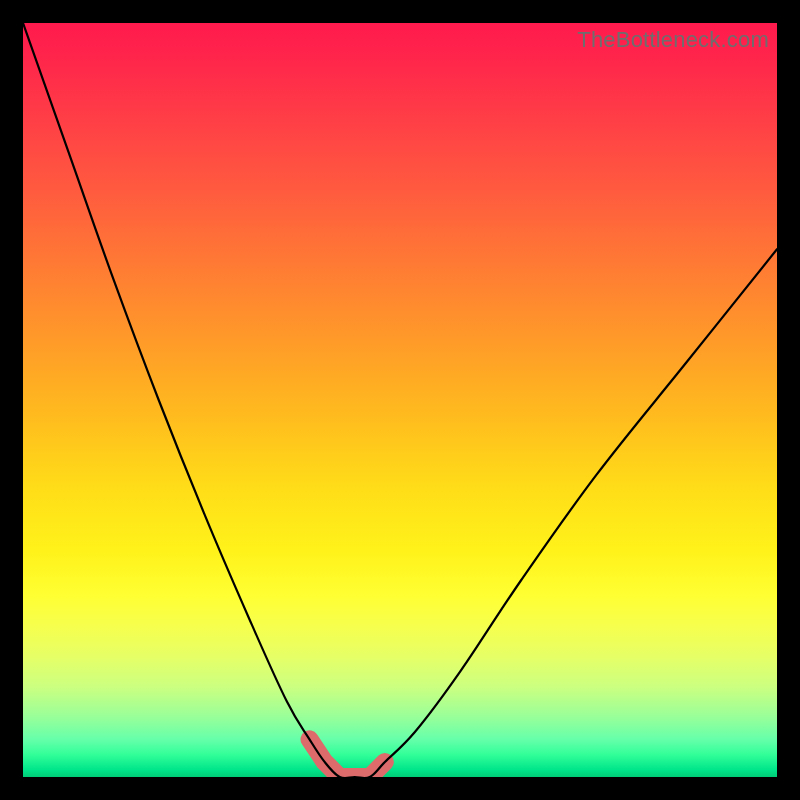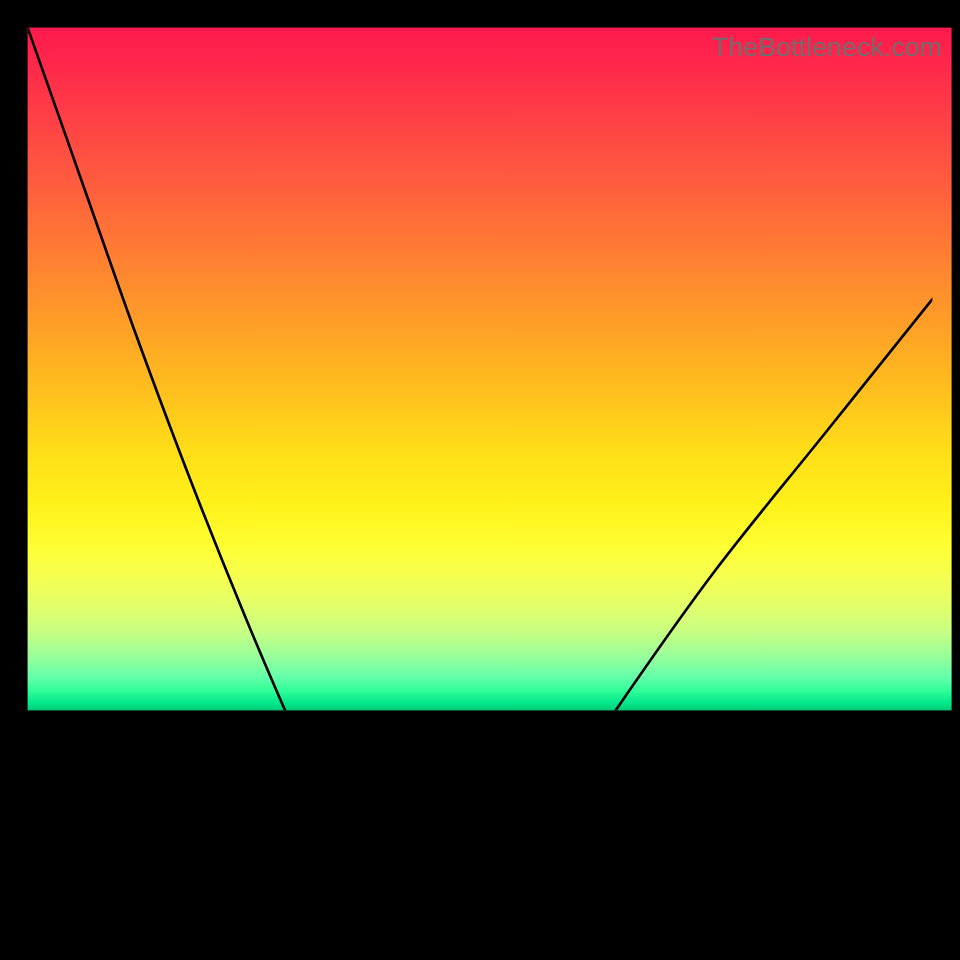--- a/index.html
+++ b/index.html
@@ -15,21 +15,21 @@
     position: relative;
     width: 800px;
     height: 800px;
     background: #000;
   }
   .plot-area {
     position: absolute;
     left: 23px;
     top: 23px;
     width: 754px;
-    height: 569px;
+    height: 754px;
     
     background: linear-gradient(
       to bottom,
       #ff1a4d 0%,
       #ff294a 6%,
       #ff3f46 13%,
       #ff5a3f 22%,
       #ff7a34 32%,
       #ff9a29 42%,
       #ffbb1e 52%,
@@ -39,21 +39,20 @@
       #f6ff4d 80%,
       #e6ff66 84%,
       #ccff80 88%,
       #99ff99 92%,
       #66ffaa 95%,
       #33ff99 97%,
       #00e68a 99%,
       #00cc77 100%
     );
     overflow: hidden;
-    padding-left: 16px;
   }
   .watermark {
     position: absolute;
     top: 4px;
     right: 8px;
     color: #6e6e6e;
     font-size: 22px;
     font-weight: 400;
     letter-spacing: 0.2px;
     user-select: none;

